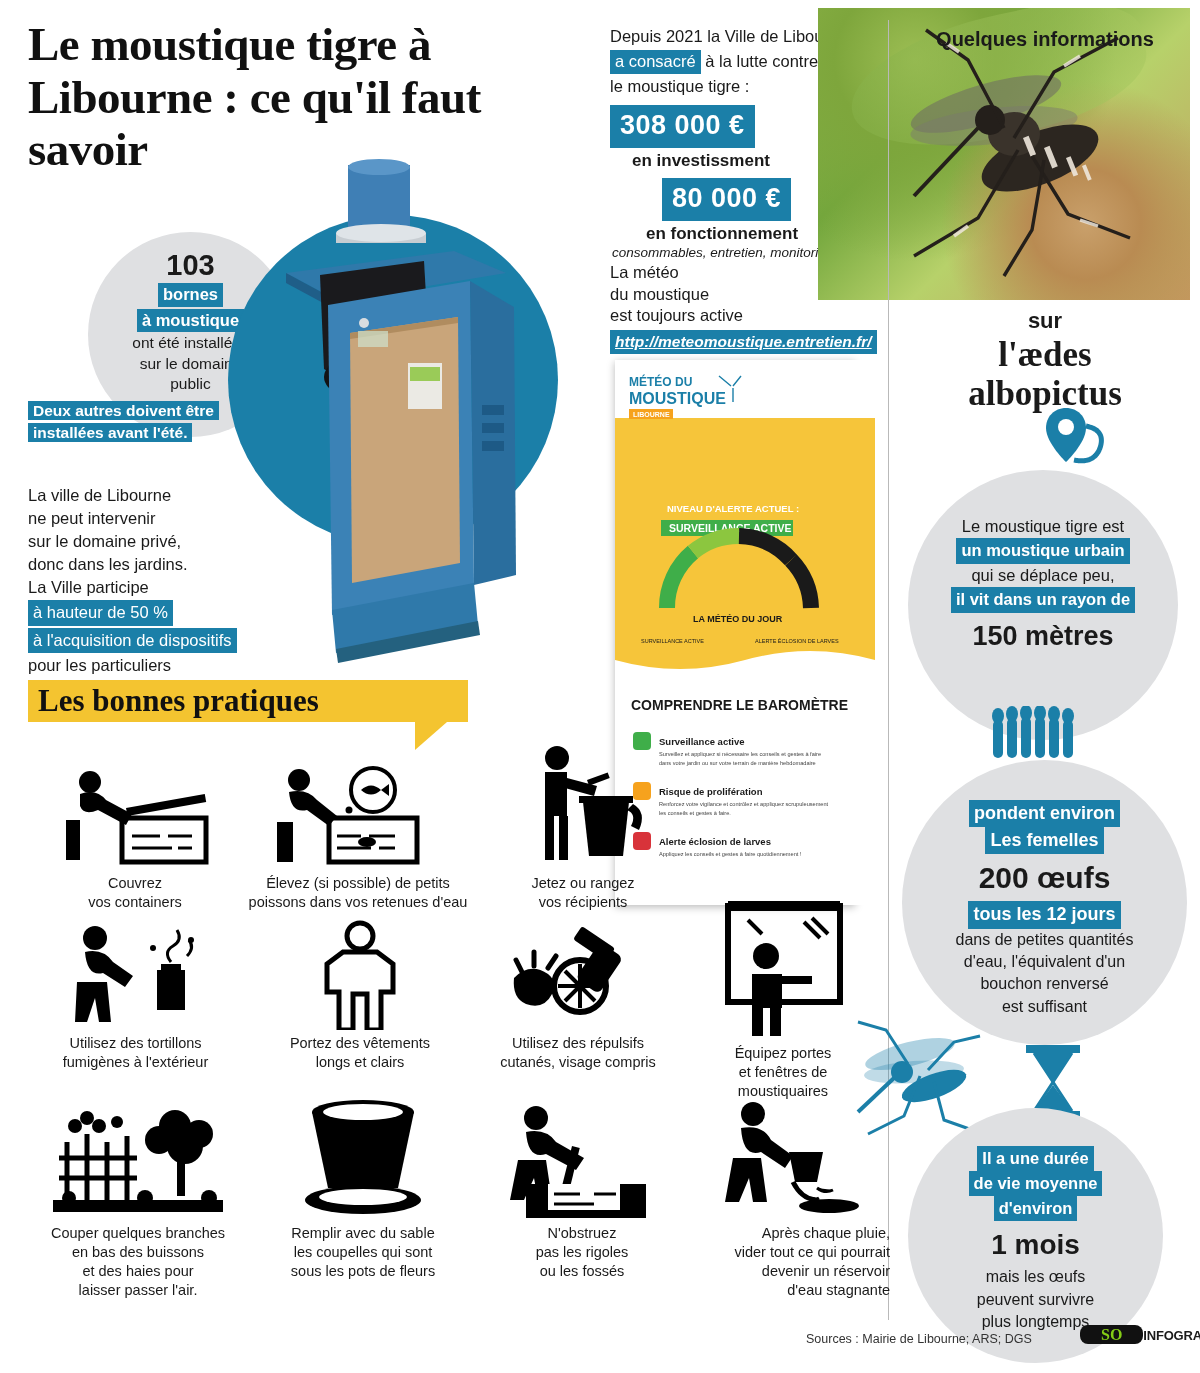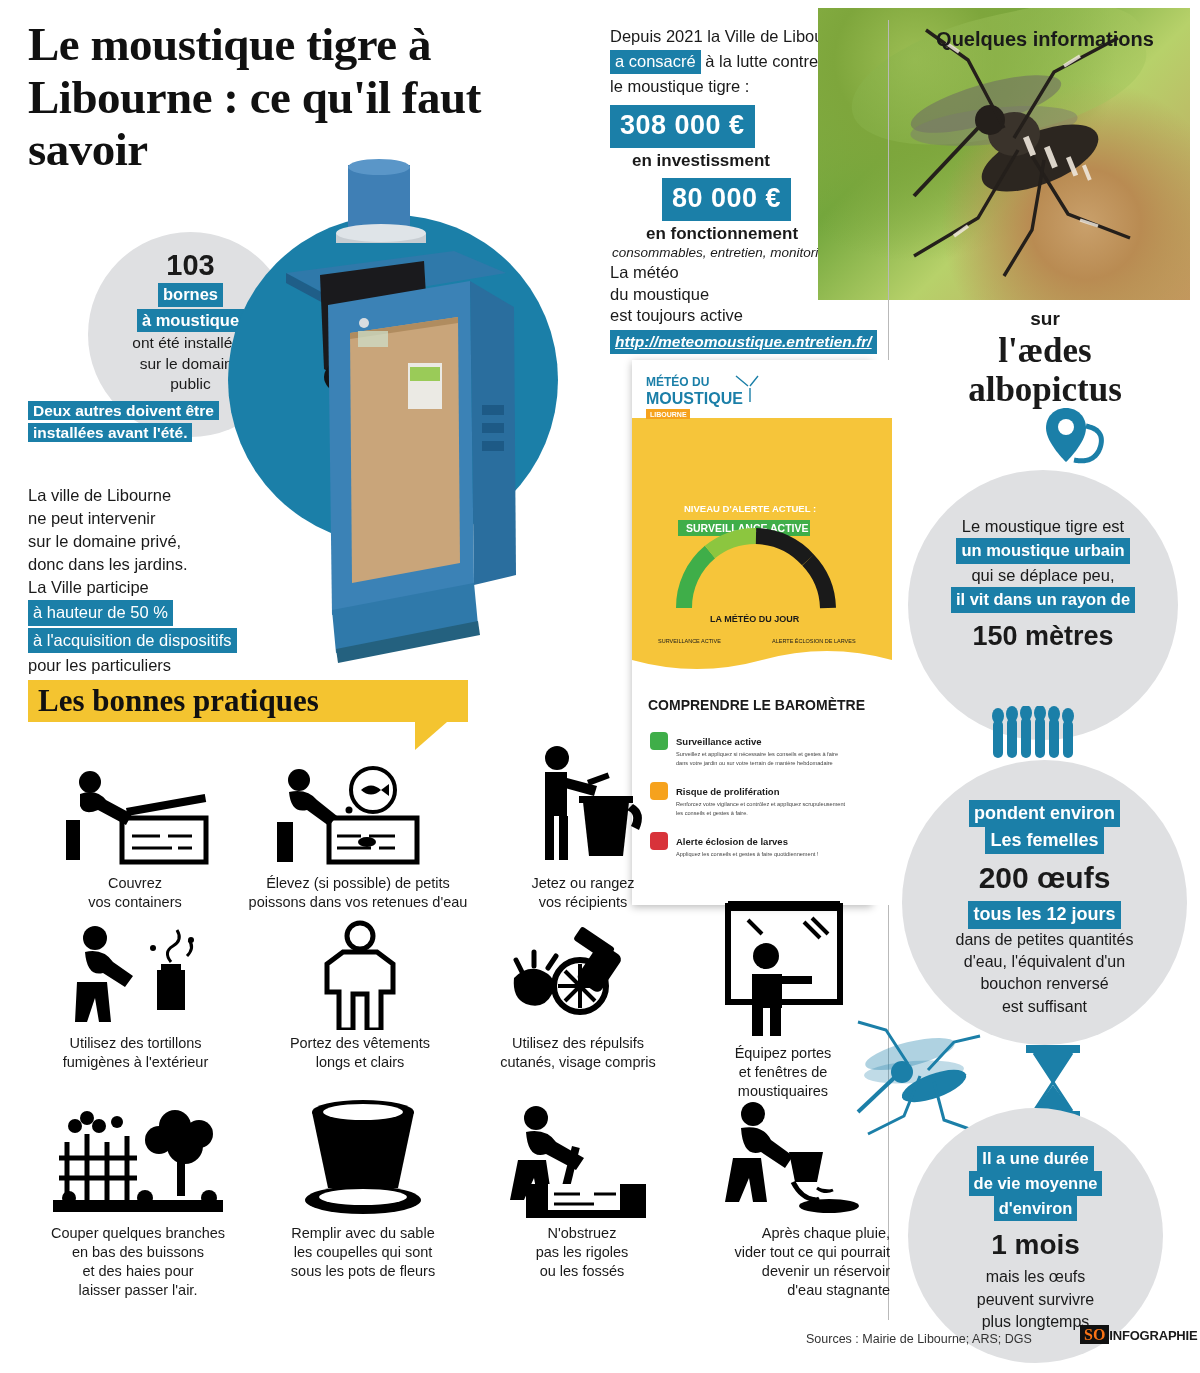--- a/index.html
+++ b/index.html
@@ -42,21 +42,21 @@
   .sub-label { font-weight:bold; font-size:17px; margin-left:22px; }
   .sub-label2 { font-weight:bold; font-size:17px; margin-left:36px; }
   .italic-small { font-style:italic; font-size:13.5px; line-height:1.25; }
   #meteo-text { margin-top:0; font-size:16.5px; line-height:1.3; }
   #meteo-url { background:#1b7fa8; color:#fff; font-weight:bold; font-style:italic;
                font-size:15.5px; padding:2px 5px; display:inline-block; margin-top:3px; }
 
   
   #quelques { left:905px; top:28px; width:280px; font-weight:bold; font-size:20px; }
   #aedes { left:900px; top:308px; width:290px; text-align:center; }
-  #aedes .sur { font-size:19px; font-weight:bold; }
+  #aedes .sur { font-size:22px; font-weight:bold; }
   #aedes .big {
     font-family:"Liberation Serif", serif; font-weight:bold;
     font-size:35px; line-height:1.07; margin-top:2px;
   }
 
   
   #vdivider { left:888px; top:20px; width:1px; height:1300px; background:#b9b9b9; }
 
   
   #mosq-photo { left:818px; top:8px; width:372px; height:292px; overflow:hidden; }
@@ -88,21 +88,21 @@
   #ville-txt .hl { display:inline-block; margin:1px 0; }
 
   
   #blue-circle { left:228px; top:215px; width:330px; height:330px; border-radius:50%; background:#1b7fa8; }
 
   
   #borne { left:258px; top:155px; width:320px; height:515px; }
 
   
   #flyer { left:615px; top:360px; width:240px; height:545px;
-           background:#84cc16; box-shadow:0 2px 8px rgba(0,0,0,.28);margin-left:17px; }
+           background:#84cc16; box-shadow:0 2px 8px rgba(0,0,0,.28); }
 
   
   #bp-banner { left:28px; top:680px; width:440px; height:42px; background:#f4c430; }
   #bp-banner-txt {
     left:38px; top:683px; width:430px;
     font-family:"Liberation Serif", serif; font-weight:bold; font-size:31px; color:#111;
   }
   #bp-tail { left:415px; top:722px; width:0; height:0;
              border-left:32px solid #f4c430; border-bottom:28px solid transparent; }
 
@@ -132,21 +132,21 @@
   
   #eggs { left:990px; top:706px; }
   
   #hourglass { left:1022px; top:1045px; }
   
   #mosq-fly { left:828px; top:1020px; }
 
   
   #sources { left:806px; top:1332px; font-size:12.5px; color:#333; }
   #logo-so { left:1080px; top:1326px; }
-  #logo-so .so { background:#111; color:#f97316; font-weight:bold; font-size:16px; padding:1px 4px; font-family:"Liberation Serif",serif;}
+  #logo-so .so { background:#111; color:#84cc16; font-weight:bold; font-size:16px; padding:1px 21px; font-family:"Liberation Serif",serif;border-radius:8px;}
   #logo-so .inf { font-weight:bold; font-size:13px; letter-spacing:-0.2px; }
 </style>
 </head>
 <body>
 
 <div class="page">
 
   <div class="abs" id="title">Le moustique tigre à Libourne : ce qu'il faut savoir</div>
 
   <div class="abs" id="topmid">

